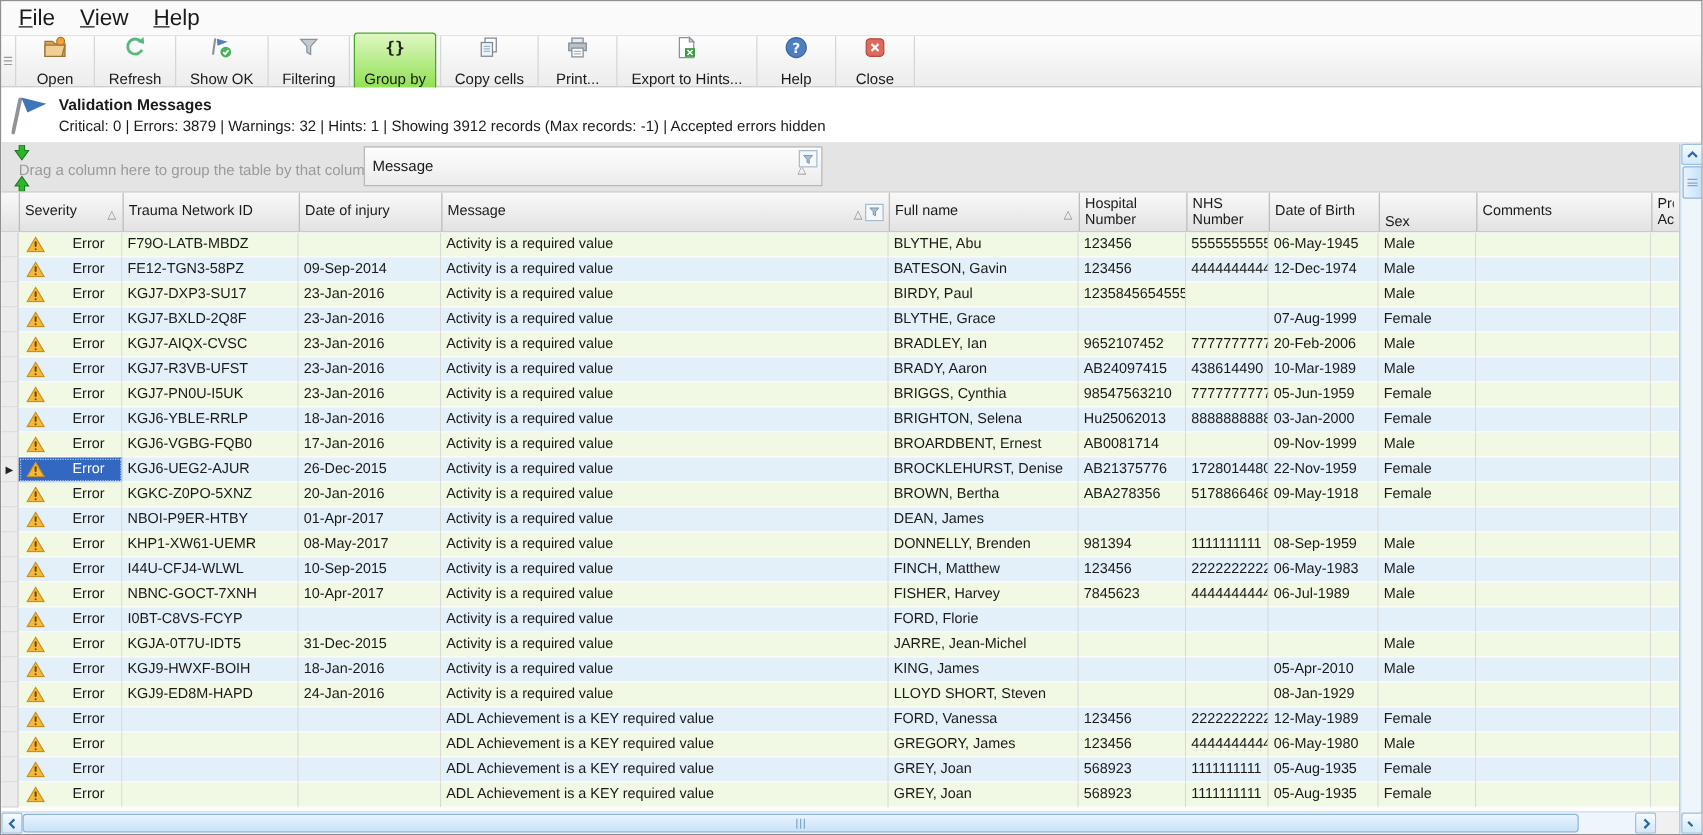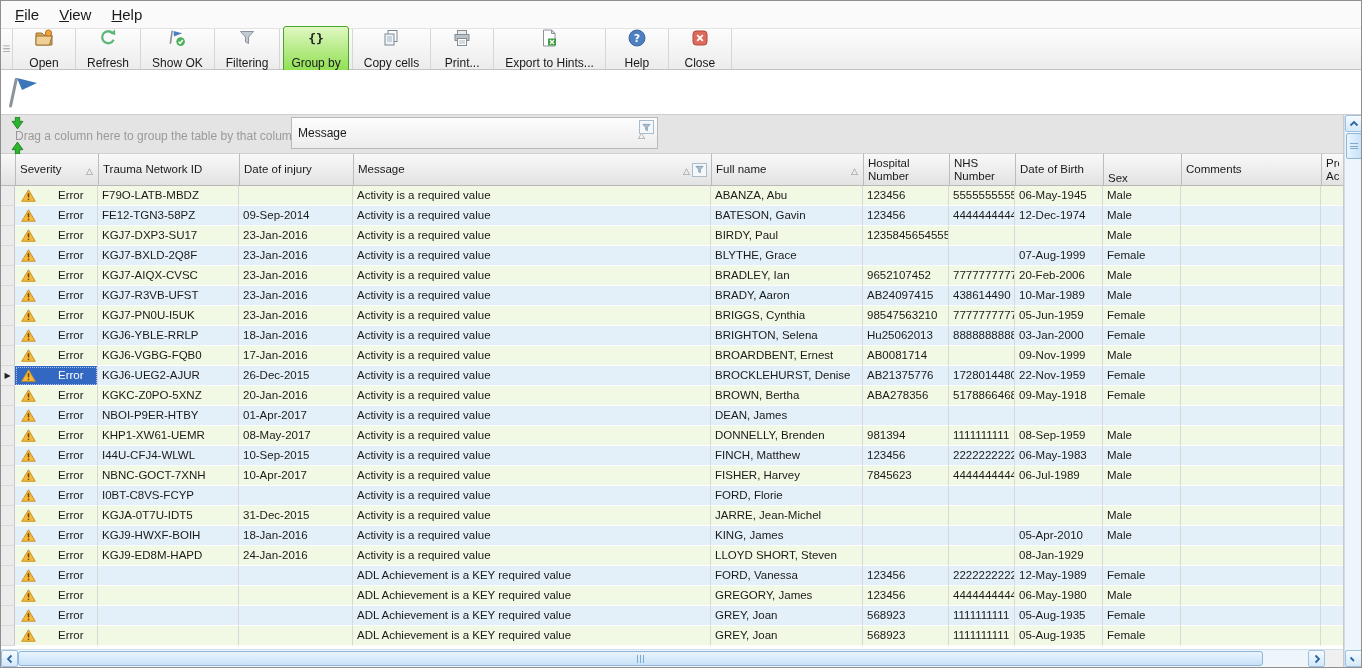--- a/index.html
+++ b/index.html
@@ -5,21 +5,21 @@
   html,body{margin:0;padding:0;}
   body{
     width:1362px;height:668px;overflow:hidden;
     font-family:"Liberation Sans",sans-serif;
     background:#f0f0f0;color:#1a1a1a;
     box-sizing:border-box;border:1px solid #8f8f8f;
     display:flex;flex-direction:column;
   }
   
   .menubar{height:27px;background:#fafafa;border-bottom:1px solid #e3e3e3;display:flex;align-items:center;padding-left:4px;flex:0 0 auto;}
-  .menu-item{padding:4px 10px;font-size:15px;cursor:default;}
+  .menu-item{padding:4px 10px;font-size:18px;cursor:default;}
   .menu-item::first-letter{text-decoration:underline;}
   
   .toolbar{height:40px;background:linear-gradient(#fdfdfd,#ececec);border-bottom:1px solid #c3c3c3;display:flex;align-items:stretch;flex:0 0 auto;}
   .tb-grip{width:11px;border-right:1px solid #d6d6d6;display:flex;align-items:center;justify-content:center;color:#9a9a9a;font-size:9px;}
   .tb-slot{border-right:1px solid #d6d6d6;display:flex;align-items:center;padding:2px 3px;}
   .tb-btn{display:flex;flex-direction:column;align-items:center;justify-content:center;padding:1px 7px;border:1px solid transparent;border-radius:3px;min-width:40px;}
   .tb-slot.active .tb-btn{background:linear-gradient(#e0f7c2,#8fe052);border-color:#48a528;}
   .tb-icon{width:20px;height:20px;display:block;}
   .tb-icon svg{width:20px;height:20px;display:block;}
   .tb-label{font-size:12px;margin-top:8px;white-space:nowrap;}
@@ -208,20 +208,24 @@
   </div></div>
 </div>
 
 <div class="infobar">
   <div class="flag-wrap">
     <svg width="30" height="36" viewBox="0 0 30 36">
       <rect x="6" y="4" width="3" height="30" rx="1.5" fill="#8d9399" transform="rotate(12 7 4)"></rect>
       <path d="M8 4 L28 9 L13 16 Z" fill="#3c76b8"></path>
     </svg>
   </div>
+  <div>
+    <div class="info-title">Validation Messages</div>
+    <div class="info-stats">Critical: 0 | Errors: 3879 | Warnings: 32 | Hints: 1 | Showing 3912 records (Max records: -1) | Accepted errors hidden</div>
+  </div>
 </div>
 
 <div class="main">
   <div class="table-col">
 
     <div class="group-panel">
       <span class="arrow-down-pos">
         <svg width="13" height="13" viewBox="0 0 12 12">
             <path d="M4 0 h4 v4 h3 L6 11 L1 4 h3 z" fill="#2eb52e" stroke="#1d7a1d" stroke-width="0.8"></path>
           </svg>
@@ -298,21 +302,21 @@
           <path d="M7.5 0.8 L14.3 12.3 H0.7 Z" fill="#f5b73c" stroke="#c78f1f" stroke-width="0.9"></path>
           <rect x="6.7" y="4" width="1.6" height="4.6" rx="0.8" fill="#6b4a00"></rect>
           <rect x="6.7" y="9.6" width="1.6" height="1.6" rx="0.8" fill="#6b4a00"></rect>
         </svg>
       </span>
       <span>Error</span>
     </div>
     <div class="cell c2">F79O-LATB-MBDZ</div>
     <div class="cell c3"></div>
     <div class="cell c4">Activity is a required value</div>
-    <div class="cell c5">ABANZA, Abu</div>
+    <div class="cell c5">BLYTHE, Abu</div>
     <div class="cell c6">123456</div>
     <div class="cell c7">5555555555</div>
     <div class="cell c8">06-May-1945</div>
     <div class="cell c9">Male</div>
     <div class="cell c10"></div>
     <div class="cell c11"></div>
   </div>
         <div class="row">
     <div class="cell c0"></div>
     <div class="cell c1 sev-cell">

